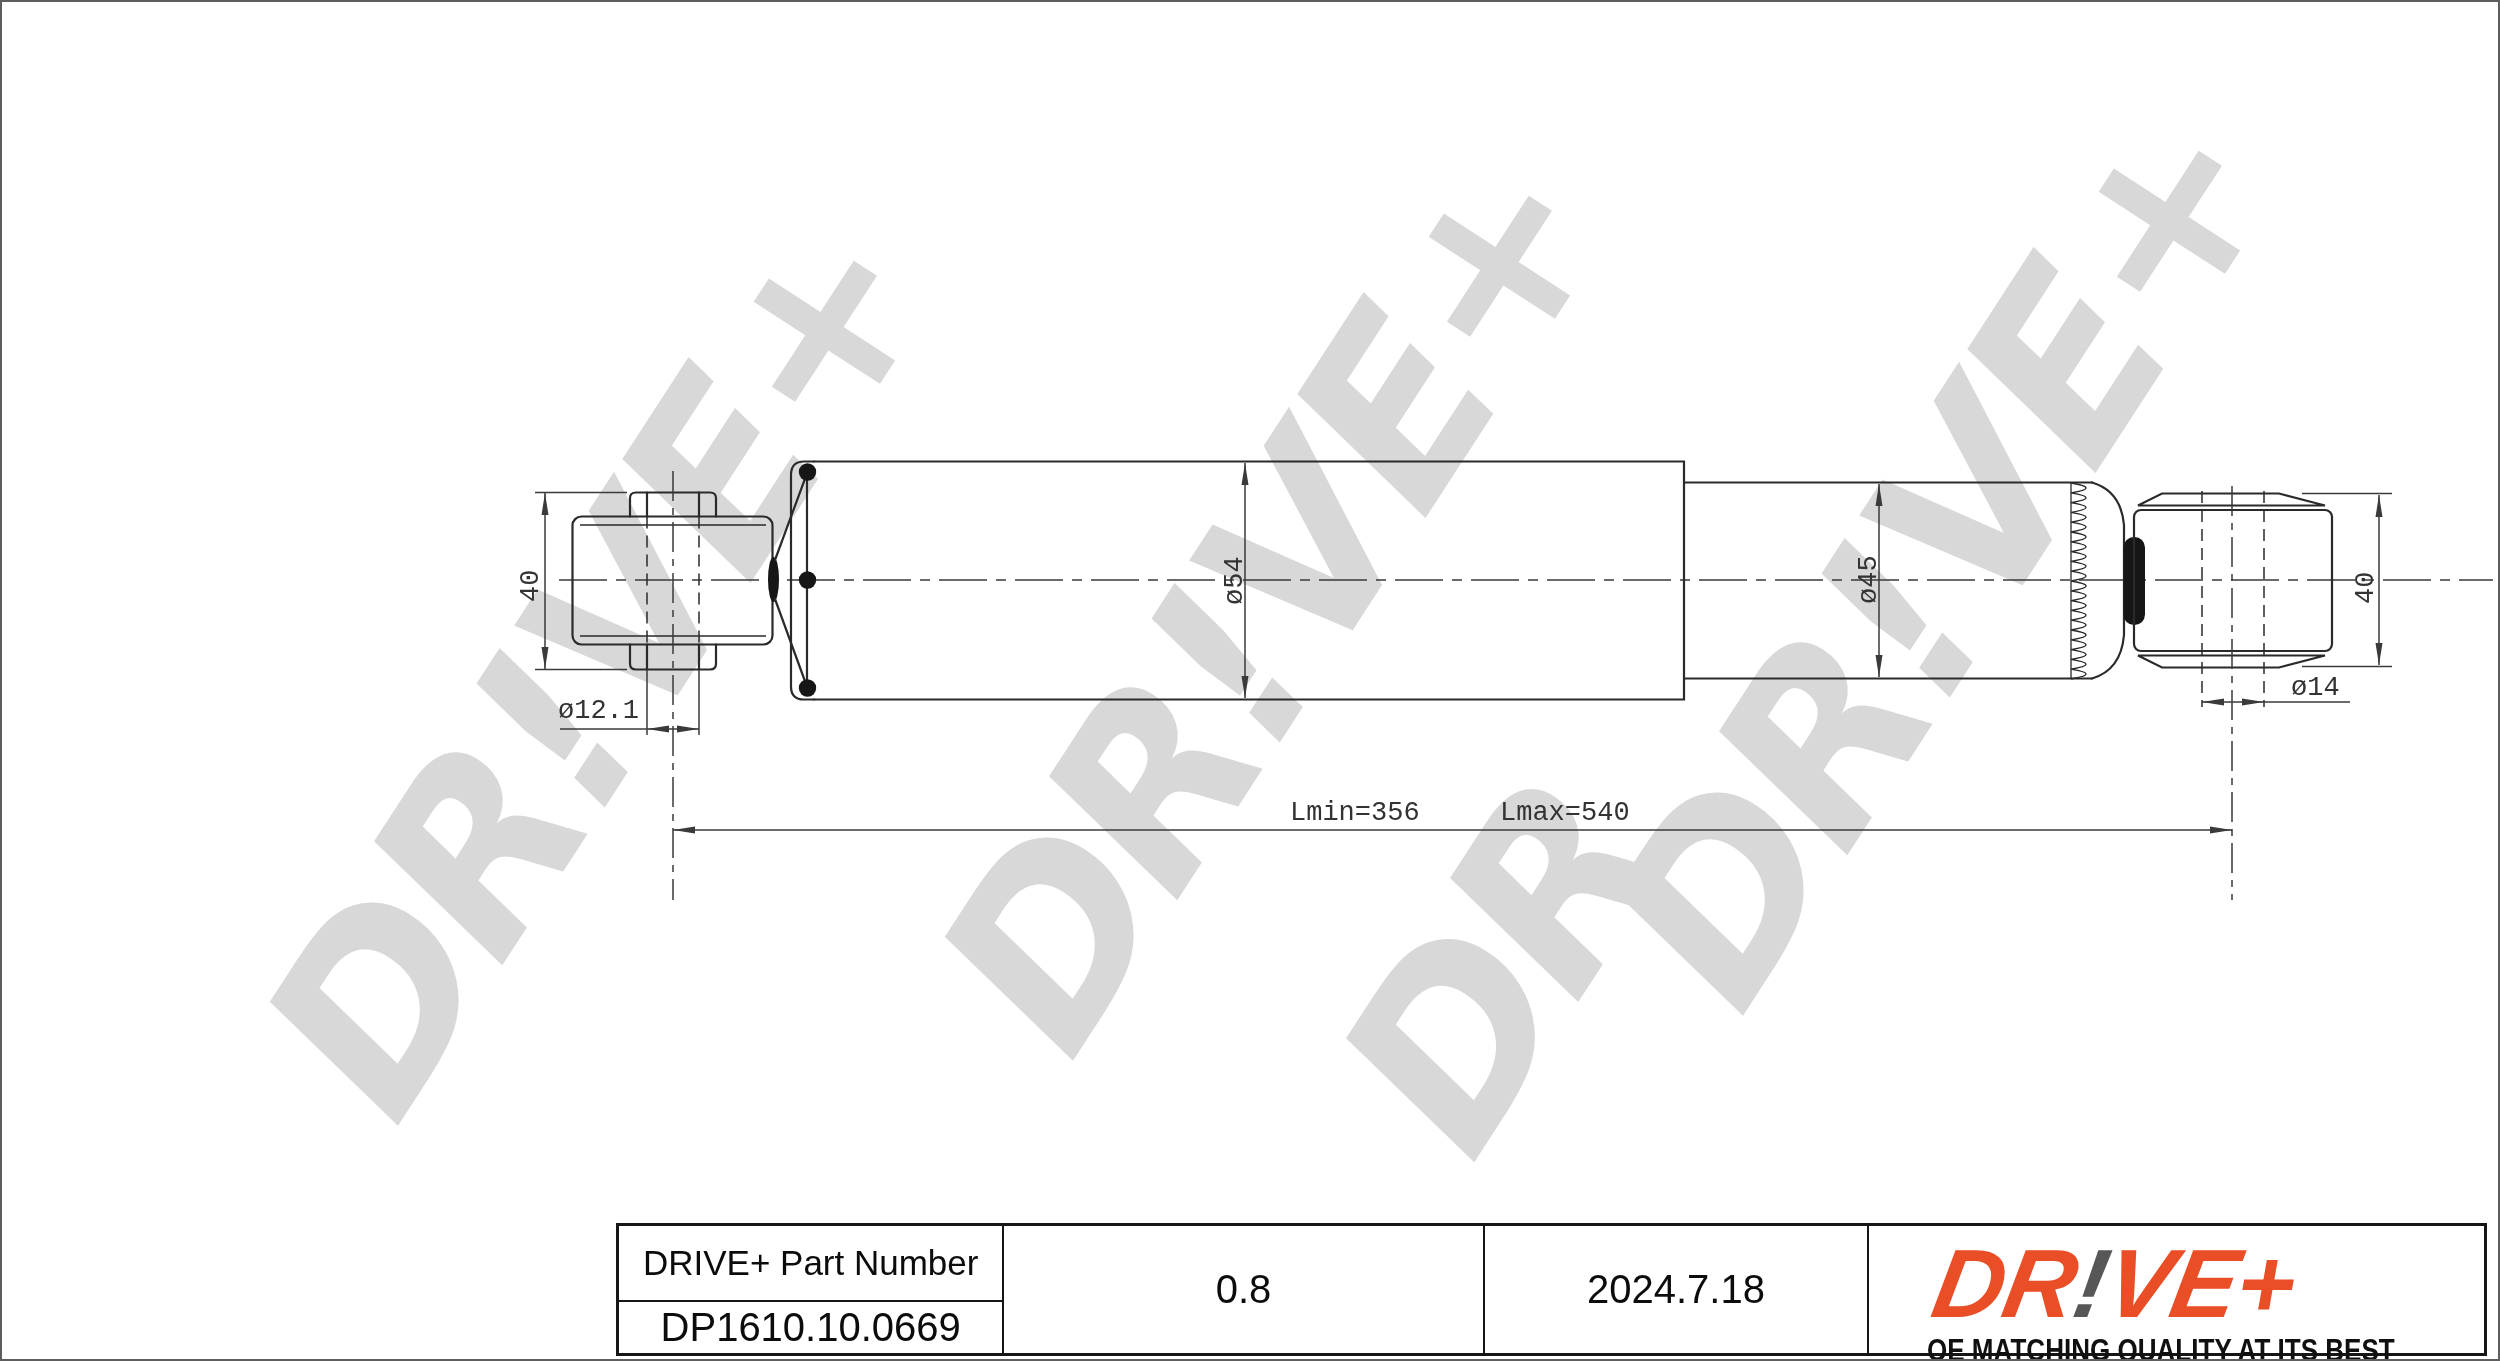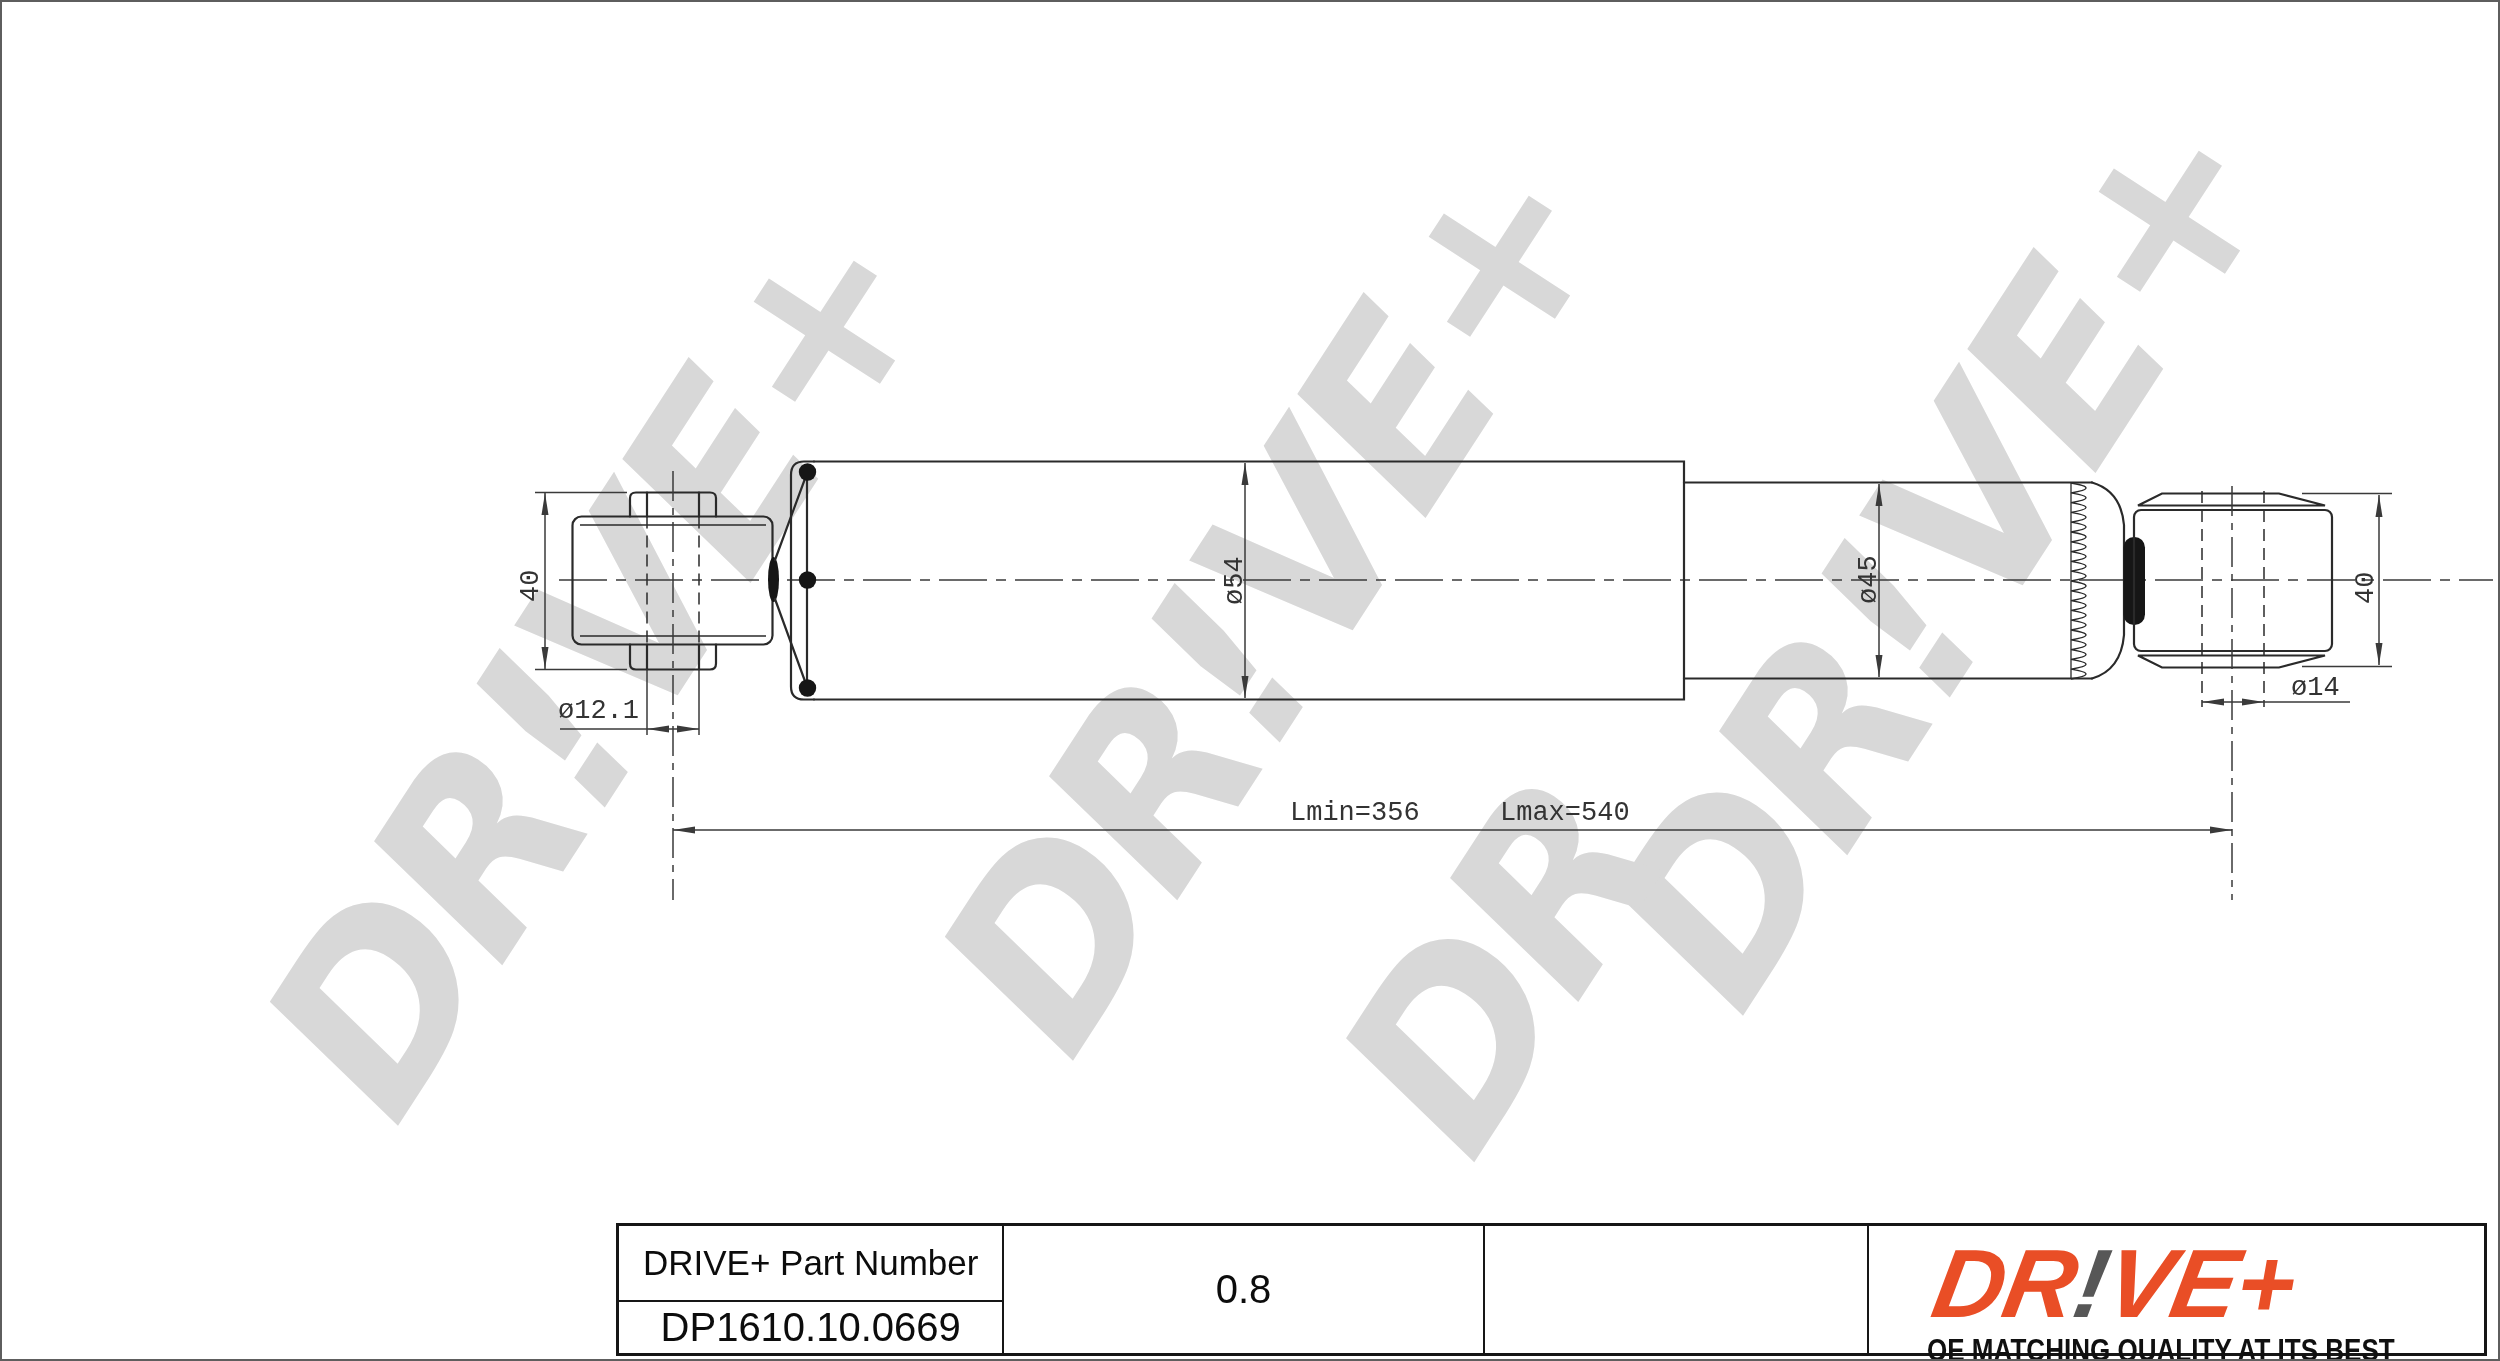--- a/index.html
+++ b/index.html
@@ -213,20 +213,21 @@
 
   <div class="spec-table">
     <div class="spec-col col1">
       <div class="spec-th">DRIVE+ Part Number</div>
       <div class="spec-td">DP1610.10.0669</div>
     </div>
     <div class="spec-col col2">
       <div class="spec-td">0.8</div>
     </div>
     <div class="spec-col col3">
+      <div class="spec-td">2024.7.18</div>
     </div>
     <div class="spec-col logo-cell">
       <div class="logo-text"><span>DR</span><span class="bang">!</span><span>VE+</span></div>
       <div class="logo-tagline">OE MATCHING QUALITY AT ITS BEST</div>
     </div>
   </div>
 
 </div>
 
 </body></html>

